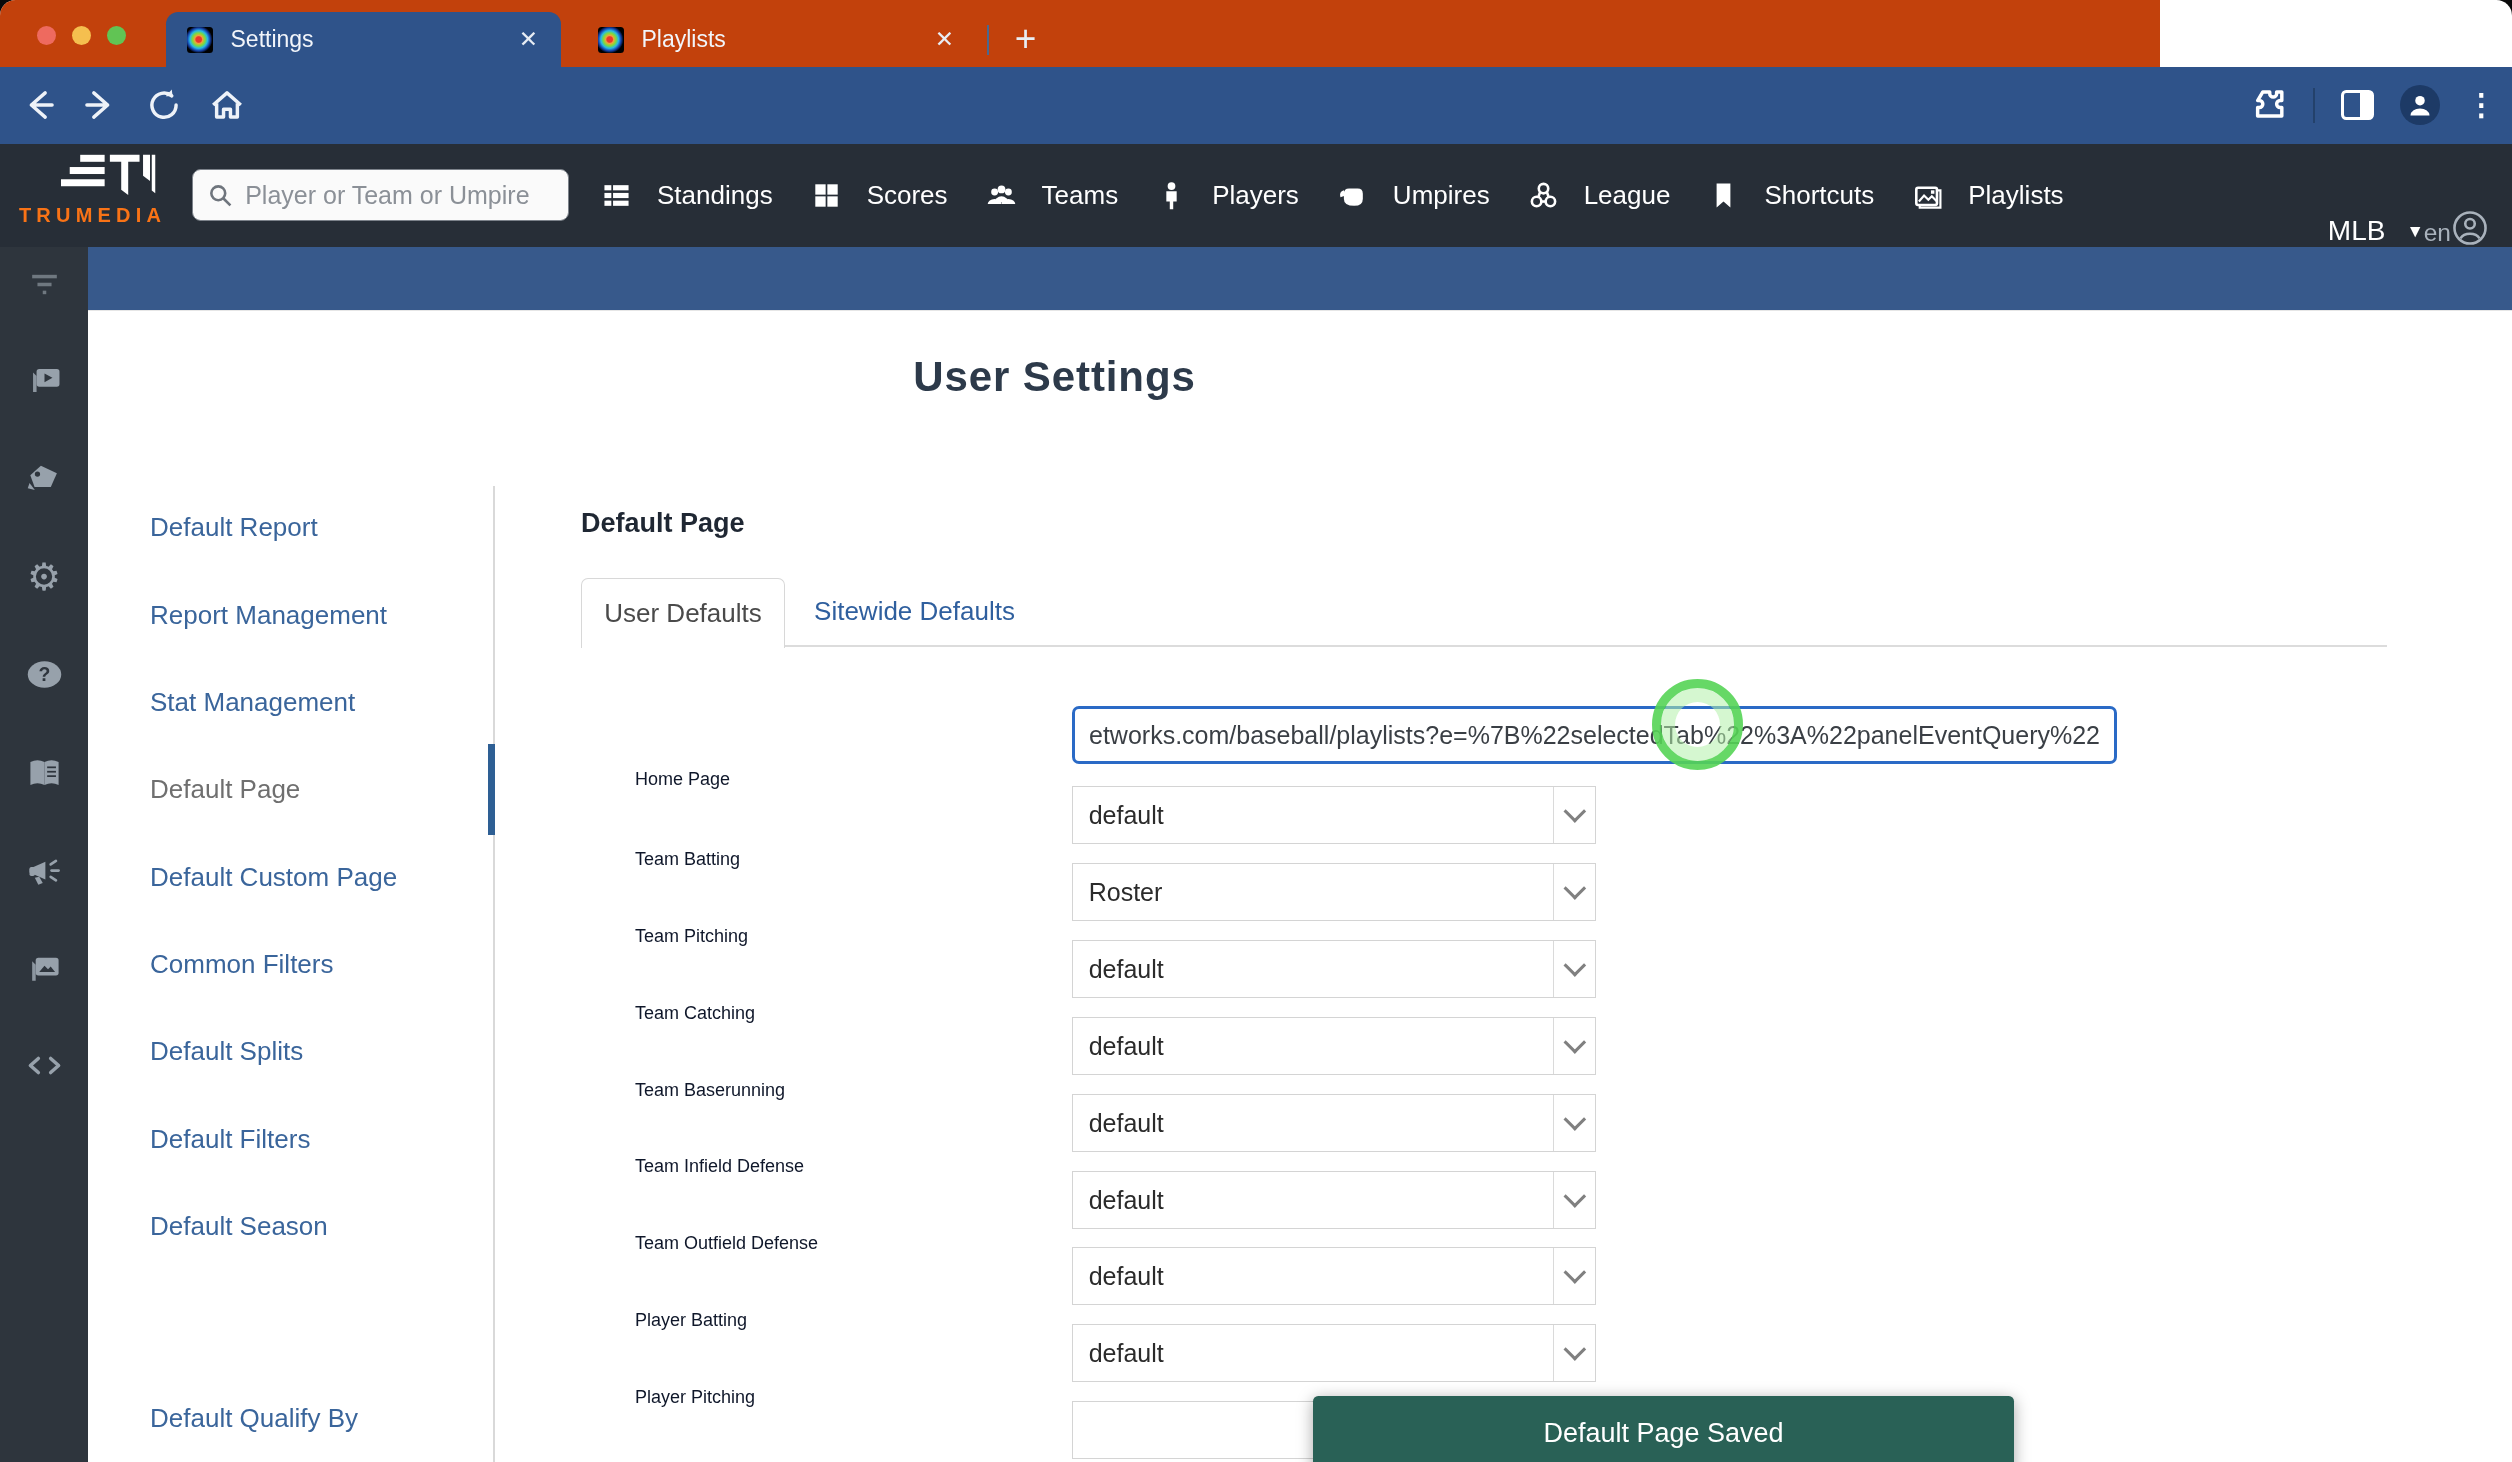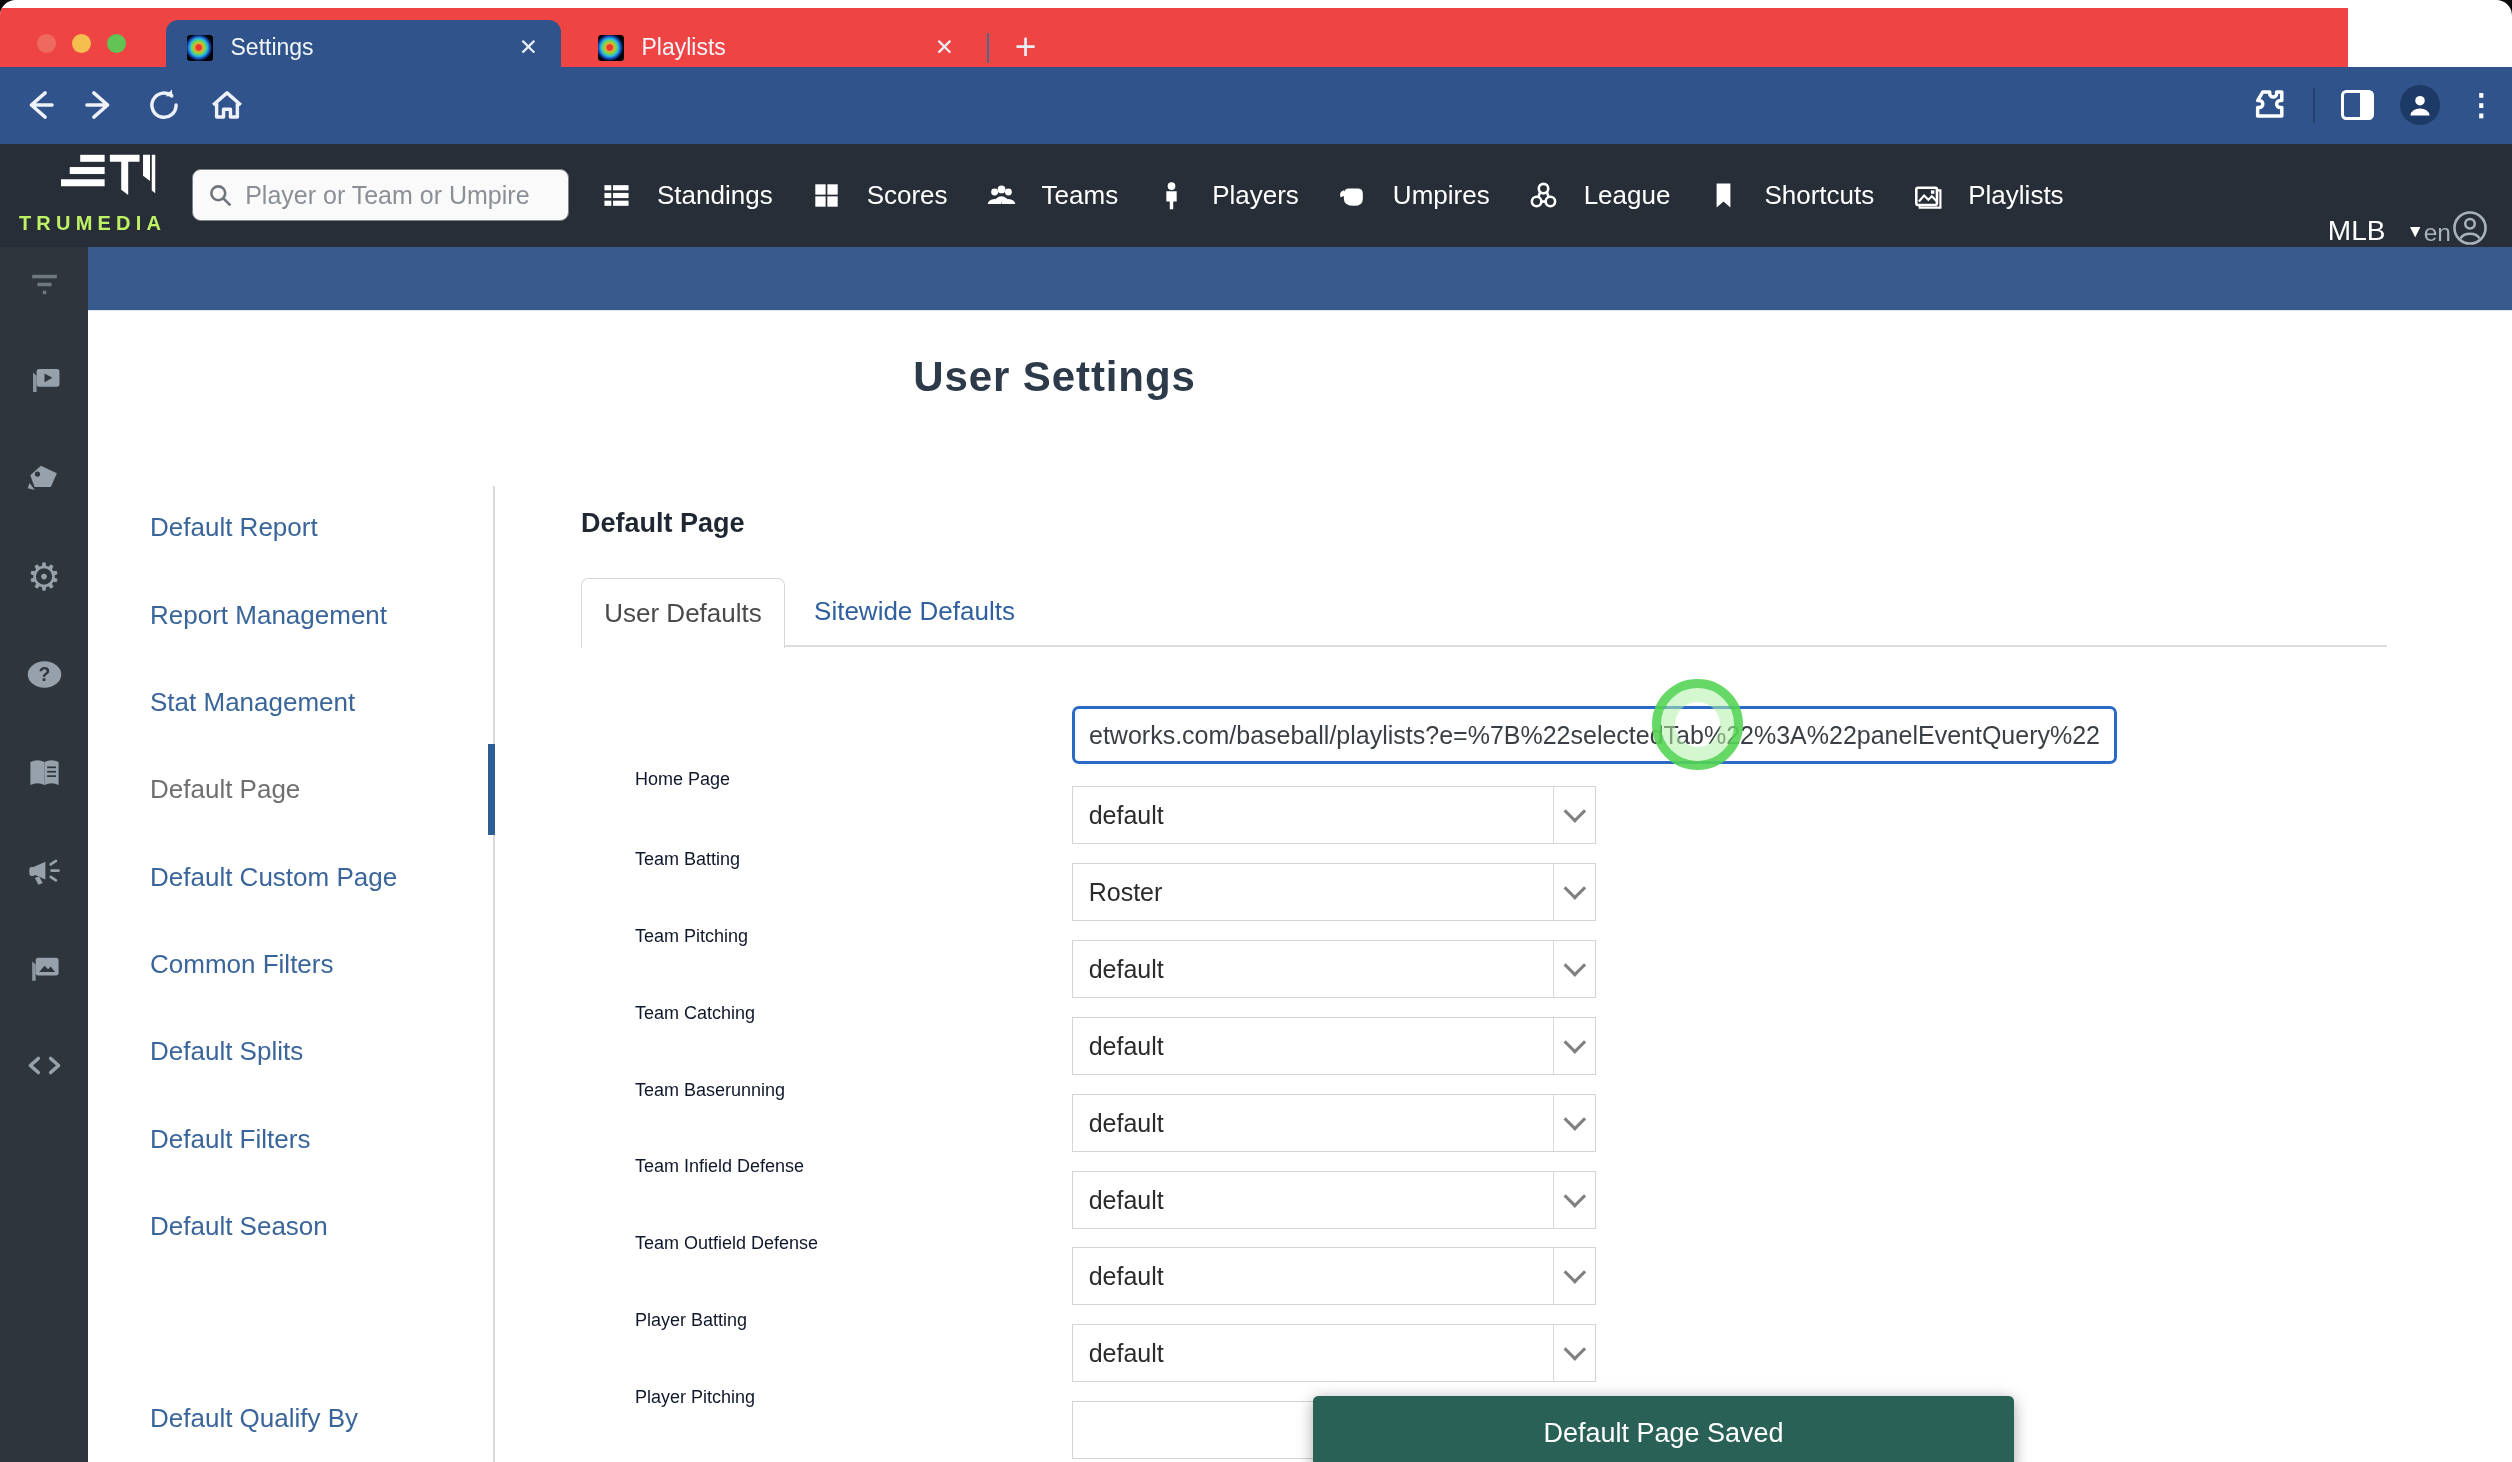--- a/index.html
+++ b/index.html
@@ -1,20 +1,20 @@
 <!DOCTYPE html>
 <html style="font-size:14px"><head>
 <meta charset="utf-8">
 <style>
   * { margin:0; padding:0; box-sizing:border-box; }
   html,body { width:2512px; height:1462px; background:#0a0a0a; font-family:"Liberation Sans", sans-serif; }
   .window { position:absolute; left:0; top:0; width:2512px; height:1462px; background:#ffffff; border-radius:15.7px 15.7px 0 0; overflow:hidden; }
 
   
-  .titlebar { position:absolute; left:0; top:8px; width:2348px; height:67px; background:#ef4444; }
+  .titlebar { position:absolute; left:0; top:0; width:2160px; height:67px; background:#c2410c; }
   .traffic { position:absolute; top:26px; width:19px; height:19px; border-radius:50%; }
   .t-red { left:37px; background:#ee6a5f; } .t-yellow { left:72px; background:#f5bf4f; } .t-green { left:107px; background:#61c454; }
   .btab { position:absolute; top:12.2px; height:55px; display:flex; align-items:center; }
   .btab.active { left:166px; width:395px; background:#2f538a; border-radius:12.2px 12.2px 0 0; }
   .btab.inactive { left:577px; width:400px; }
   .favicon { width:26px; height:26px; margin-left:21px; border-radius:3.5px; background:
       radial-gradient(circle at 45% 48%, #e8372b 0 14%, #f2a13a 20%, #7ddc3a 32%, #27b7e8 45%, #1540a8 58%, #000 70%);
       background-color:#000; flex:0 0 auto; }
   .btab-title { color:#f2f5fa; font-size:23px; margin-left:17.5px; flex:1 1 auto; white-space:nowrap; overflow:hidden; }
   .btab-close { color:#e8edf4; font-size:23px; margin-right:23px; cursor:default; }
@@ -36,21 +36,21 @@
   .panel-icon { width:33px; height:30px; border:3.5px solid #fff; border-radius:5.2px; position:relative; }
   .panel-icon::after { content:""; position:absolute; right:-0.9px; top:-0.9px; width:12.2px; height:24.5px; background:#fff; border-radius:0 2.6px 2.6px 0; }
   .avatar-btn { width:40px; height:40px; border-radius:50%; background:#1d3a66; display:flex; align-items:center; justify-content:center; }
   .avatar-btn svg { width:26px; height:26px; color:#fff; }
   .dots { color:#fff; font-size:30px; letter-spacing:0; line-height:38px; font-weight:bold; }
 
   
   .appnav { position:absolute; left:0; top:144px; width:2512px; height:103px; background:#272e37; }
   .brand { position:absolute; left:0; top:0; width:185px; height:103px; }
   .brand svg { position:absolute; left:61px; top:8.7px; width:96px; height:56px; }
-  .brand-text { position:absolute; left:0; top:68px; width:185px; text-align:center; color:#bef264; font-size:20px; font-weight:bold; letter-spacing:5.2px; }
+  .brand-text { position:absolute; left:0; top:60px; width:185px; text-align:center; color:#f97316; font-size:20px; font-weight:bold; letter-spacing:5.2px; }
   .searchbox { position:absolute; left:192px; top:25px; width:377px; height:52px; background:#fafafa; border:1.7px solid #7c828a; border-radius:8.7px; display:flex; align-items:center; }
   .searchbox svg { width:26px; height:26px; color:#6f757d; margin-left:14px; flex:0 0 auto; }
   .searchbox input { border:0; outline:0; background:transparent; font-family:"Liberation Sans",sans-serif; font-size:25px; color:#3a3f45; margin-left:12.2px; width:297px; }
   .searchbox input::placeholder { color:#8b9097; }
   .navitems { position:absolute; left:601px; top:0; height:103px; display:flex; align-items:center; gap:38px; }
   .navitem { display:flex; align-items:center; gap:25px; color:#fff; font-size:26px; white-space:nowrap; }
   .navitem svg { width:31px; height:31px; display:block; color:#fff; }
   .nav-right { position:absolute; right:23px; top:0; height:103px; display:flex; align-items:flex-end; }
   .league-picker { display:flex; align-items:center; gap:21px; color:#fff; font-size:28px; }
   .league-caret { font-size:17.5px; color:#fff; }

